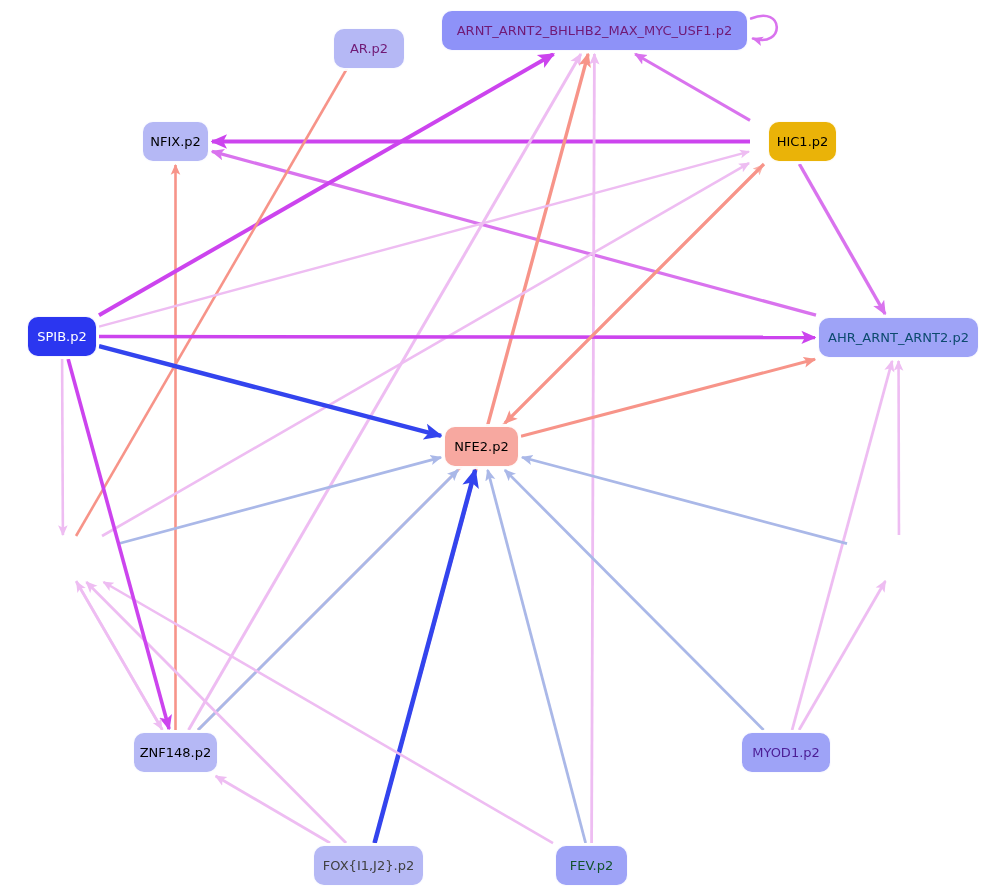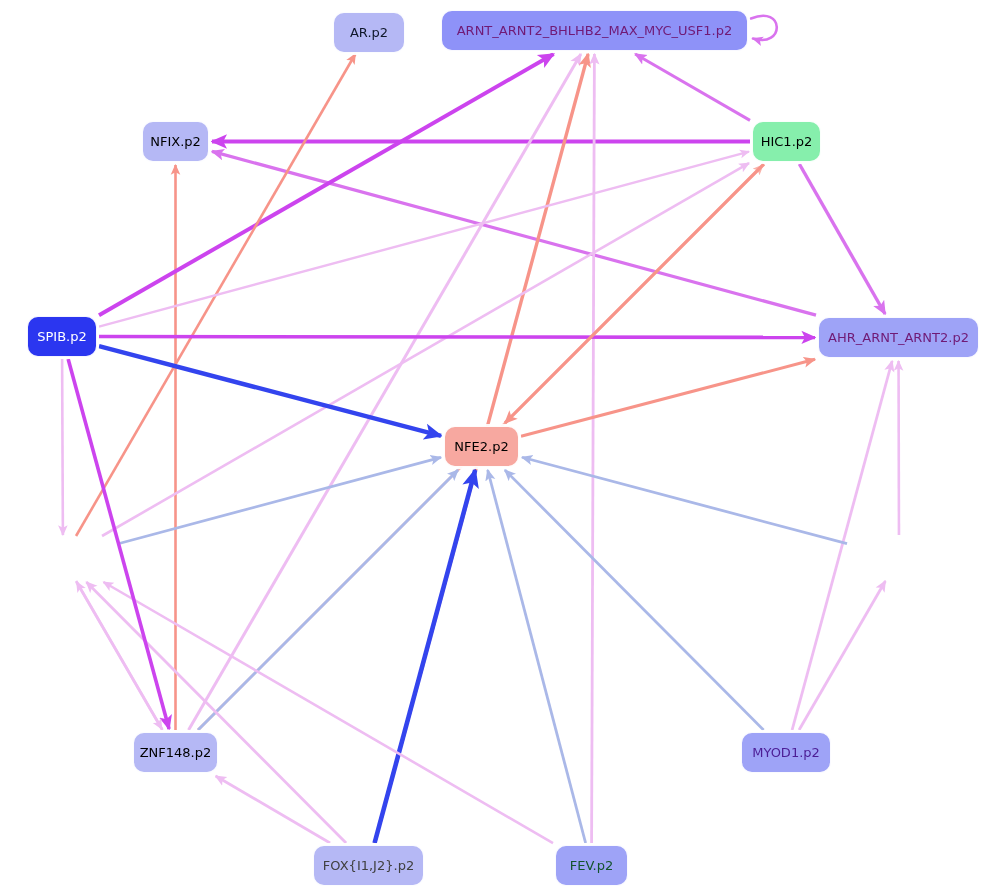--- a/index.html
+++ b/index.html
@@ -152,24 +152,24 @@
       <g>
         <line x1="68.13882211538461" y1="359" x2="169.08834134615384" y2="729" stroke="#cc44ee" stroke-width="3.6" stroke-linecap="butt" marker-end="url(#ah-cc44ee)"></line>
       </g>
       <g>
         <line x1="330.070796460177" y1="843" x2="215.63716814159292" y2="776" stroke="#eebdf2" stroke-width="2.8" stroke-linecap="butt" marker-end="url(#ah-eebdf2)"></line>
       </g>
       <g>
         <line x1="76.04768041237114" y1="581" x2="161.87242268041237" y2="729" stroke="#eebdf2" stroke-width="2.6" stroke-linecap="butt" marker-end="url(#ah-eebdf2)"></line>
       </g>
     </svg>
-<div class="node" style="left: 333px; top: 12px; width: 72px; height: 41px; background: rgb(181, 184, 245); color: #0f172a;">AR.p2</div>
+<div class="node" style="left: 333px; top: 28px; width: 72px; height: 41px; background: rgb(181, 184, 245); color: #701a75;">AR.p2</div>
     <div class="node" style="left: 441px; top: 10px; width: 307px; height: 41px; background: rgb(142, 146, 248); color: #701a75;">ARNT_ARNT2_BHLHB2_MAX_MYC_USF1.p2</div>
     <div class="node" style="left: 142px; top: 121px; width: 67px; height: 41px; background: rgb(181, 184, 245); color: rgb(0, 0, 0);">NFIX.p2</div>
-    <div class="node" style="left: 752px; top: 121px; width: 69px; height: 41px; background: #86efac; color: rgb(0, 0, 0);">HIC1.p2</div>
+    <div class="node" style="left: 768px; top: 121px; width: 69px; height: 41px; background: #eab308; color: rgb(0, 0, 0);">HIC1.p2</div>
     <div class="node dark" style="left: 27px; top: 316px; width: 70px; height: 41px; background: rgb(43, 54, 240); color: rgb(255, 255, 255);">SPIB.p2</div>
-    <div class="node" style="left: 818px; top: 317px; width: 161px; height: 41px; background: rgb(158, 163, 247); color: #701a75;">AHR_ARNT_ARNT2.p2</div>
+    <div class="node" style="left: 818px; top: 317px; width: 161px; height: 41px; background: rgb(158, 163, 247); color: #0c4a6e;">AHR_ARNT_ARNT2.p2</div>
     <div class="node" style="left: 444px; top: 426px; width: 75px; height: 41px; background: rgb(247, 168, 160); color: rgb(0, 0, 0);">NFE2.p2</div>
     <div class="node" style="left: 133px; top: 732px; width: 85px; height: 41px; background: rgb(181, 184, 245); color: rgb(0, 0, 0);">ZNF148.p2</div>
     <div class="node" style="left: 741px; top: 732px; width: 90px; height: 41px; background: rgb(158, 163, 247); color: #4c1d95;">MYOD1.p2</div>
     <div class="node" style="left: 313px; top: 845px; width: 111px; height: 41px; background: rgb(181, 184, 245); color: #404040;">FOX{I1,J2}.p2</div>
     <div class="node" style="left: 555px; top: 845px; width: 73px; height: 41px; background: rgb(158, 163, 247); color: #14532d;">FEV.p2</div>
   </div>
 
 </body></html>

